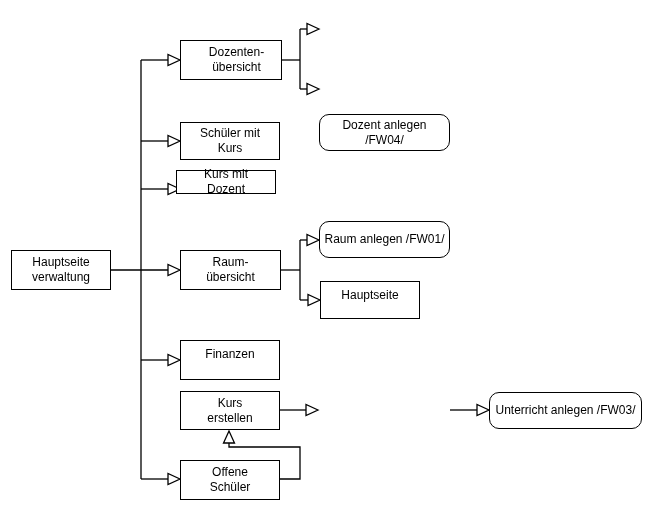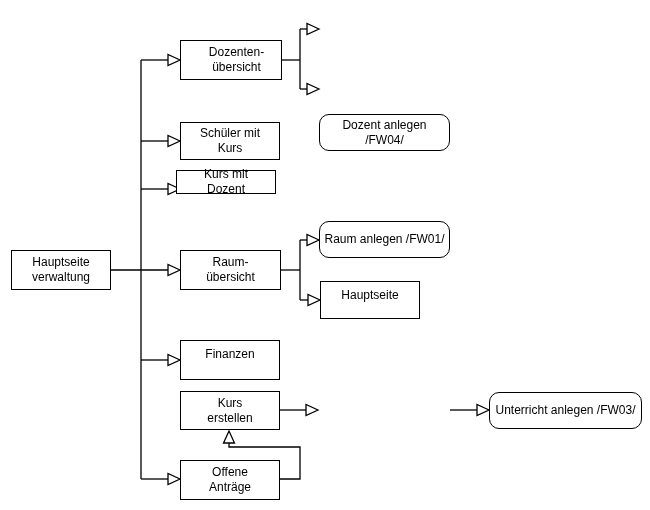--- a/index.html
+++ b/index.html
@@ -121,15 +121,15 @@
 
   <div class="node align-top" style="left:180px; top:340px; width:100px; height:40px;">Finanzen</div>
 
   <div class="node" style="left:180px; top:391px; width:100px; height:39px;">Kurs
 erstellen</div>
 
 
   <div class="node rounded" style="left:489px; top:392px; width:153px; height:37px;">Unterricht anlegen /FW03/</div>
 
   <div class="node" style="left:180px; top:460px; width:100px; height:40px;">Offene
-Anträge</div>
+Schüler</div>
 
 </div>
 
 </body></html>

